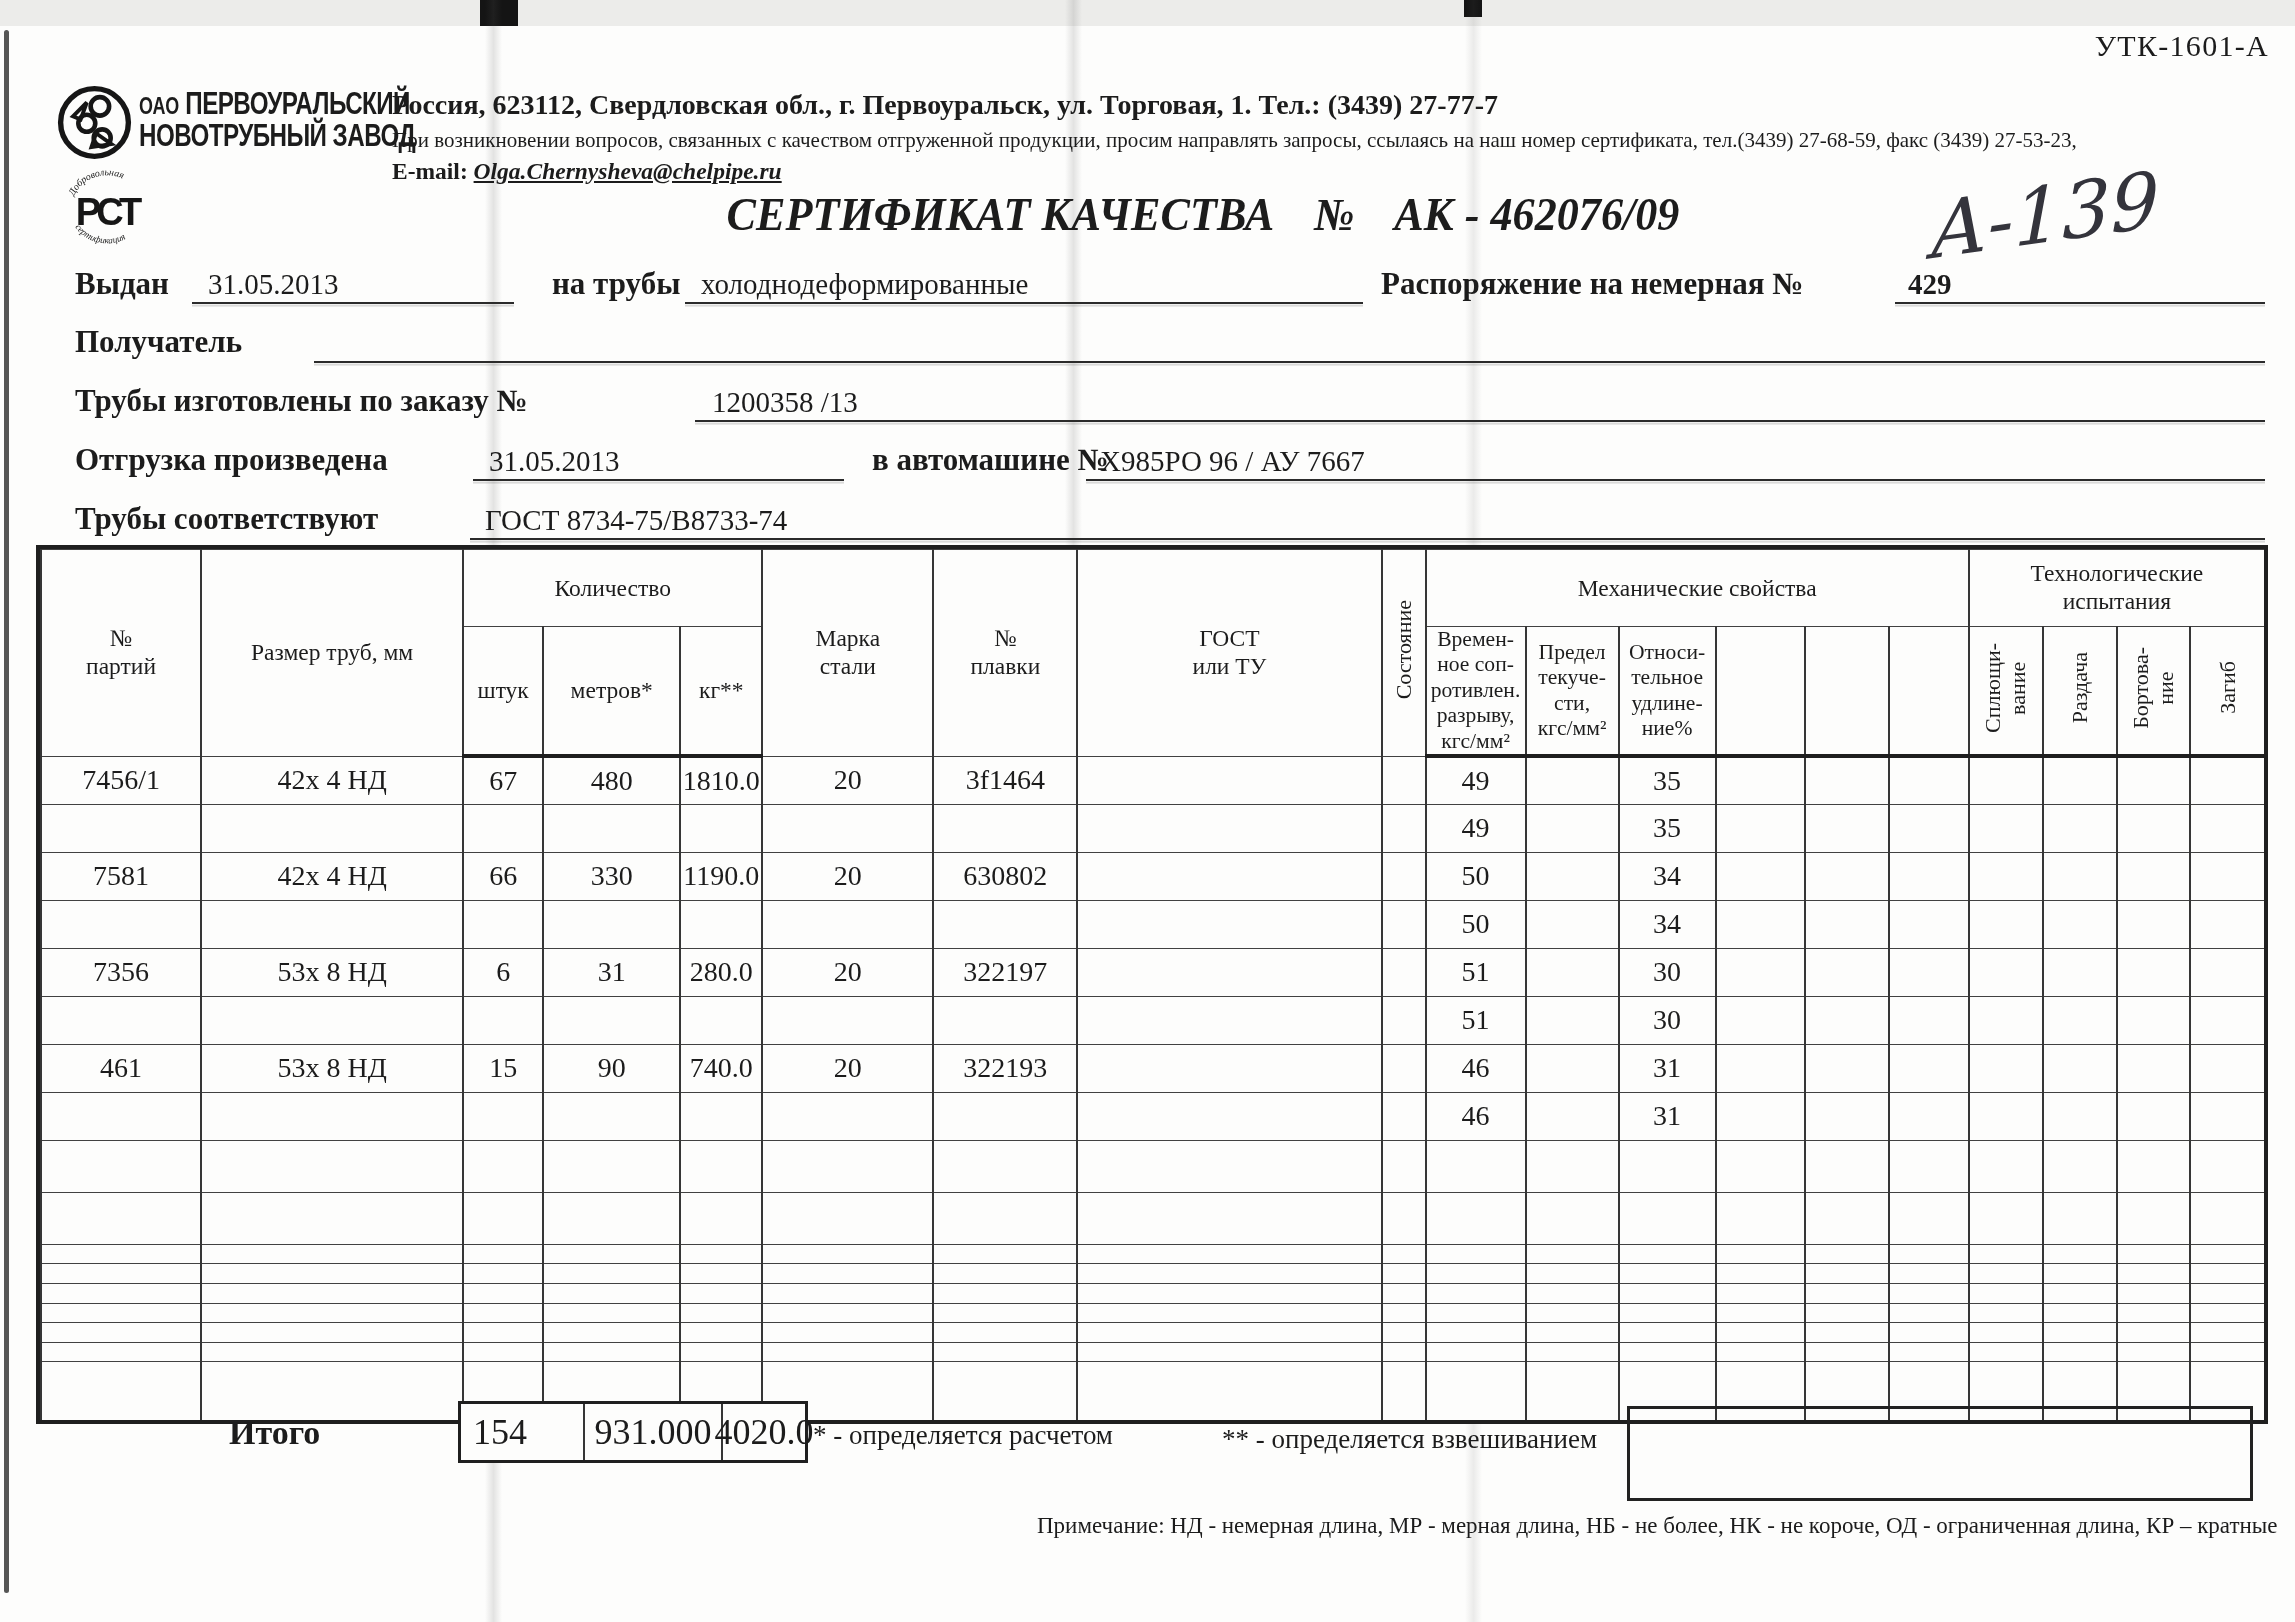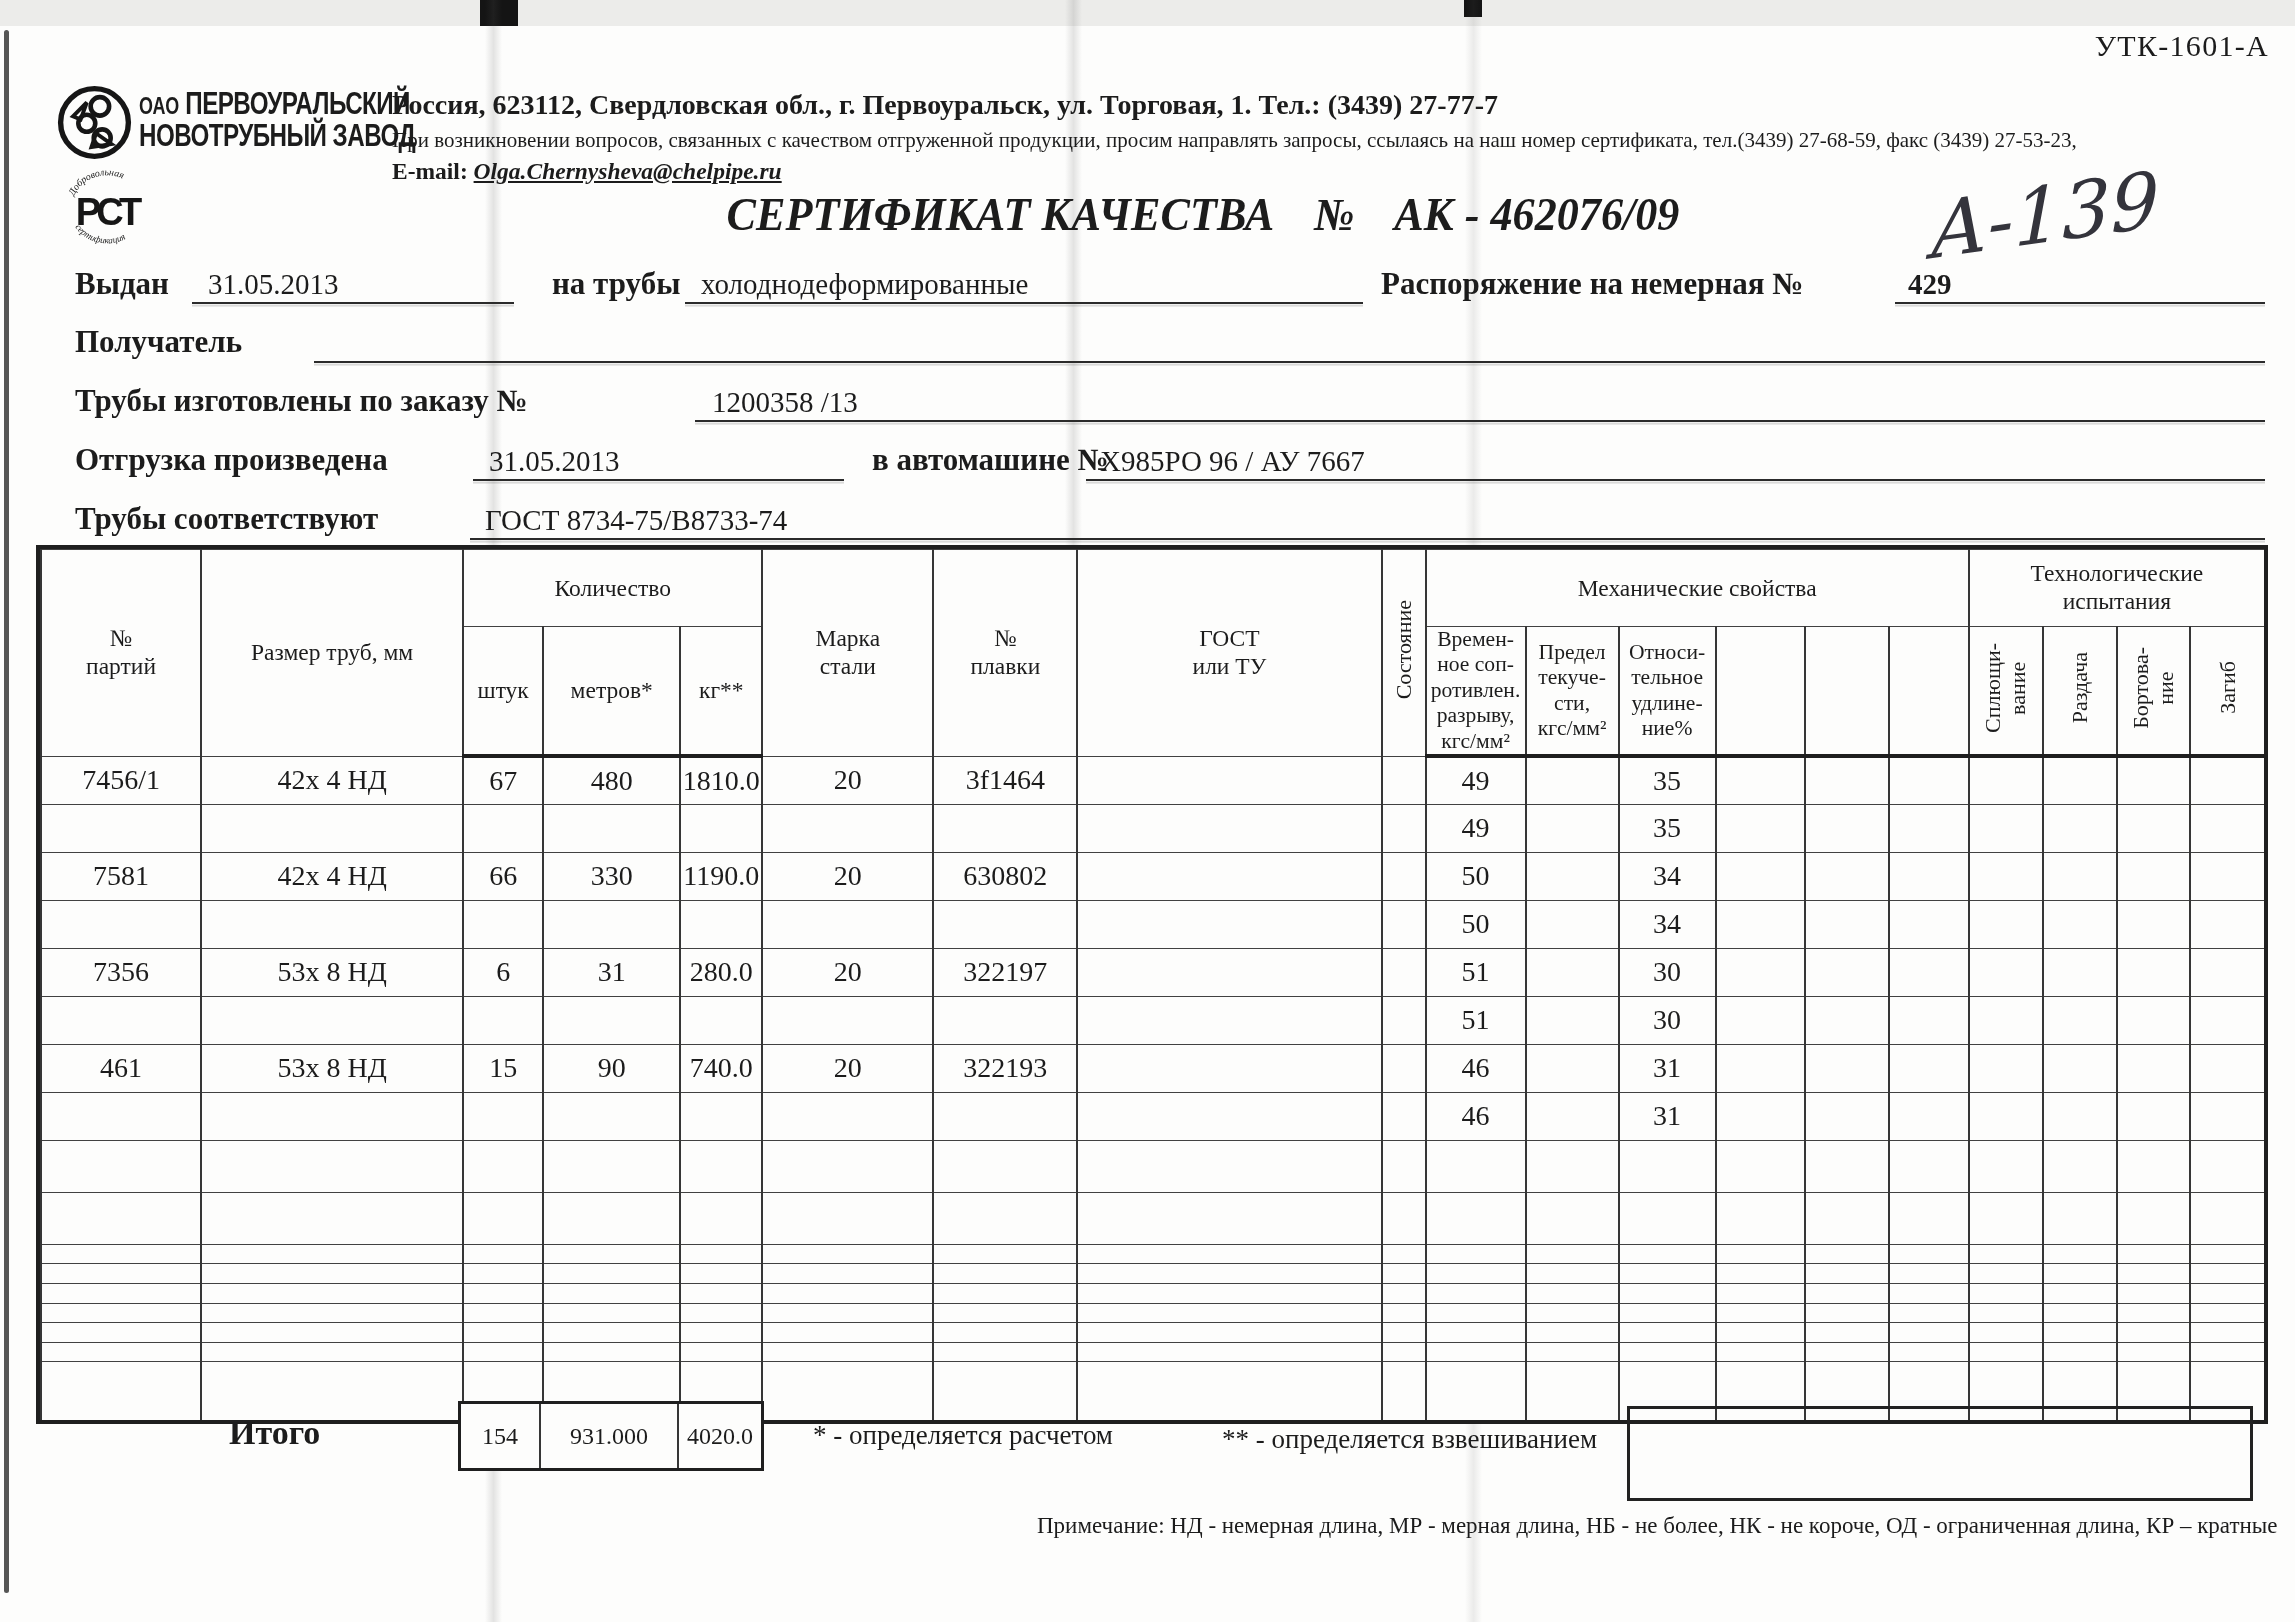--- a/index.html
+++ b/index.html
@@ -48,21 +48,21 @@
   tr.h80{height:52px;}
   tr.h30{height:19.6px;}
   tr.h88{height:58px;}
   .pre{white-space:pre-line;line-height:1.18;}
   .small{font-size:21.6px;}
   .vert{writing-mode:vertical-rl;transform:rotate(180deg);white-space:pre-line;
         margin:0 auto;font-size:22px;line-height:1.15;display:inline-block;}
   
   .total-label{position:absolute;left:229px;top:1414px;font-size:34px;font-weight:bold;text-align:right;}
   .total-box{position:absolute;left:458px;top:1401px;display:flex;border:3.9px solid #1f1f1f;background:#fdfdfc;}
-  .total-cell{height:64px;display:flex;align-items:center;justify-content:center;font-size:24px;border-left:2px solid #363636;}
+  .total-cell{height:56px;display:flex;align-items:center;justify-content:center;font-size:36px;border-left:2px solid #363636;}
   .total-cell:first-child{border-left:none;}
   .fn{position:absolute;font-size:27px;white-space:nowrap;}
   .stamp-box{position:absolute;left:1627px;top:1406px;width:620px;height:89px;border:3.9px solid #222;}
   .note-line{position:absolute;left:1037px;top:1513px;font-size:23px;white-space:nowrap;}
 </style>
 </head>
 <body>
 
 <div id="page">
 
@@ -586,21 +586,21 @@
             <td></td>
             <td></td>
           </tr>
       </tbody>
     </table>
   </div>
 
   <div class="total-label">Итого</div>
   <div class="total-box">
     <div class="total-cell" style="width:78px;">154</div>
-    <div class="total-cell" style="width:136px;">931.000</div>
+    <div class="total-cell" style="width:136px;margin-left:44px;">931.000</div>
     <div class="total-cell" style="width:82px;">4020.0</div>
   </div>
 
   <div class="fn" style="left:813px;top:1420px;">* - определяется расчетом</div>
   <div class="fn" style="left:1222px;top:1424px;">** - определяется взвешиванием</div>
   <div class="stamp-box"></div>
   <div class="note-line">Примечание: НД - немерная длина, МР - мерная длина, НБ - не более, НК - не короче, ОД - ограниченная длина, КР – кратные</div>
 
 </div>
 

